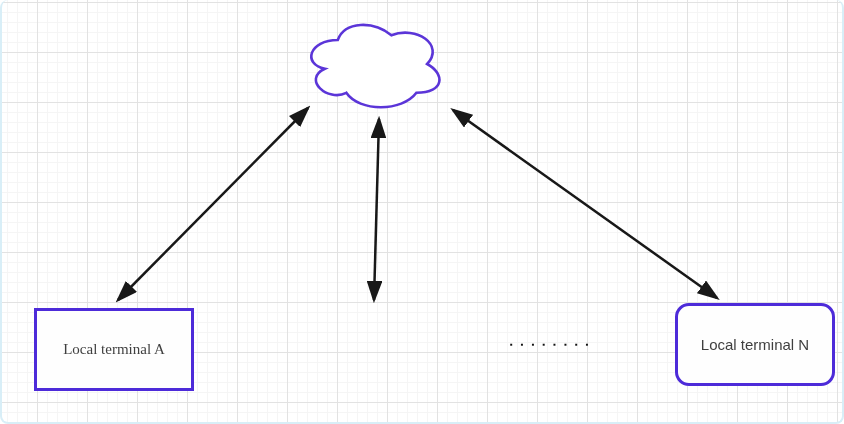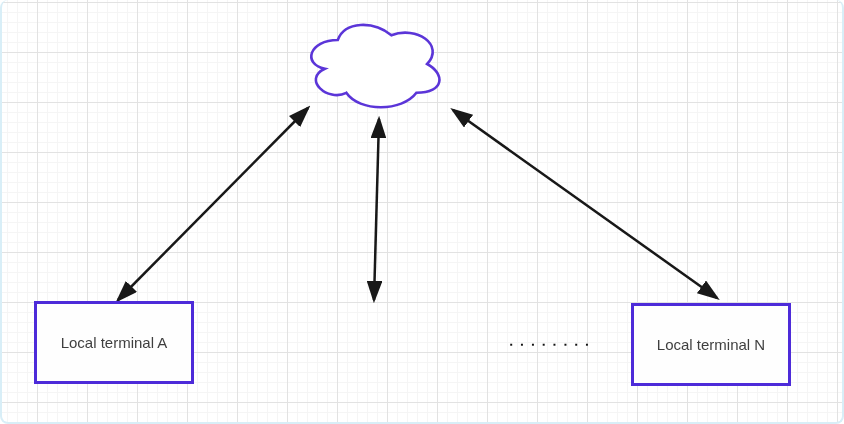--- a/index.html
+++ b/index.html
@@ -57,23 +57,23 @@
   }
   .terminal-node{
     position:absolute;
     width:160px;height:83px;
     background:#fefefe;
     border:3px solid var(--node-border);
     display:flex;align-items:center;justify-content:center;
     color:var(--label-text);
     font-size:15px;
   }
-  #terminal-a{left:32px;top:301px;}
+  #terminal-a{left:32px;top:308px;font-family:Liberation Serif, serif;}
   #terminal-b{left:291px;top:303px;}
-  #terminal-n{left:629px;top:303px;}
+  #terminal-n{left:673px;top:303px;border-radius:14px;}
   .cloud-label{
     left:306px;top:16px;width:132px;height:96px;
   }
   .ellipsis-dots{
     position:absolute;
     left:508px;top:334px;width:95px;height:20px;
     display:flex;align-items:center;
     font-size:8px;
     letter-spacing:8px;
     color:var(--dot);

